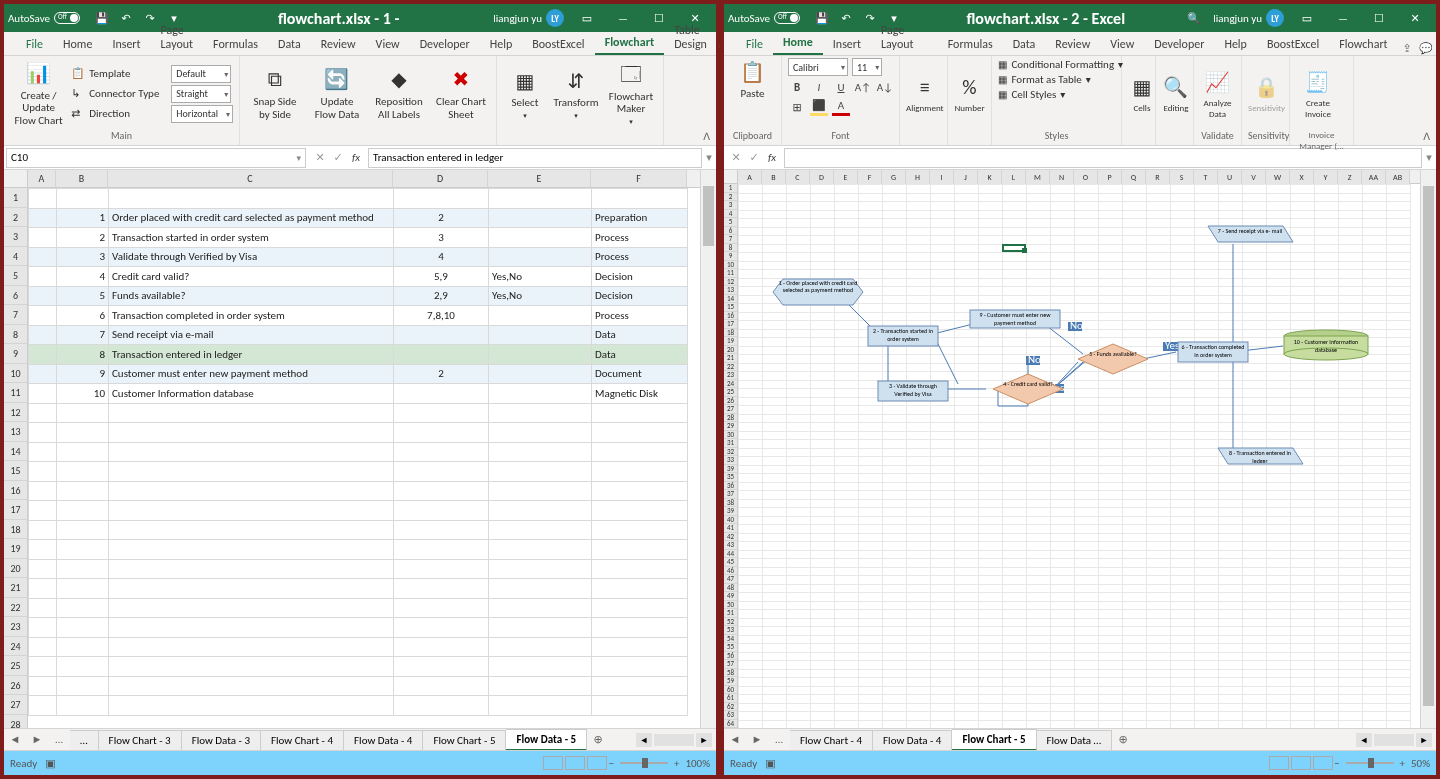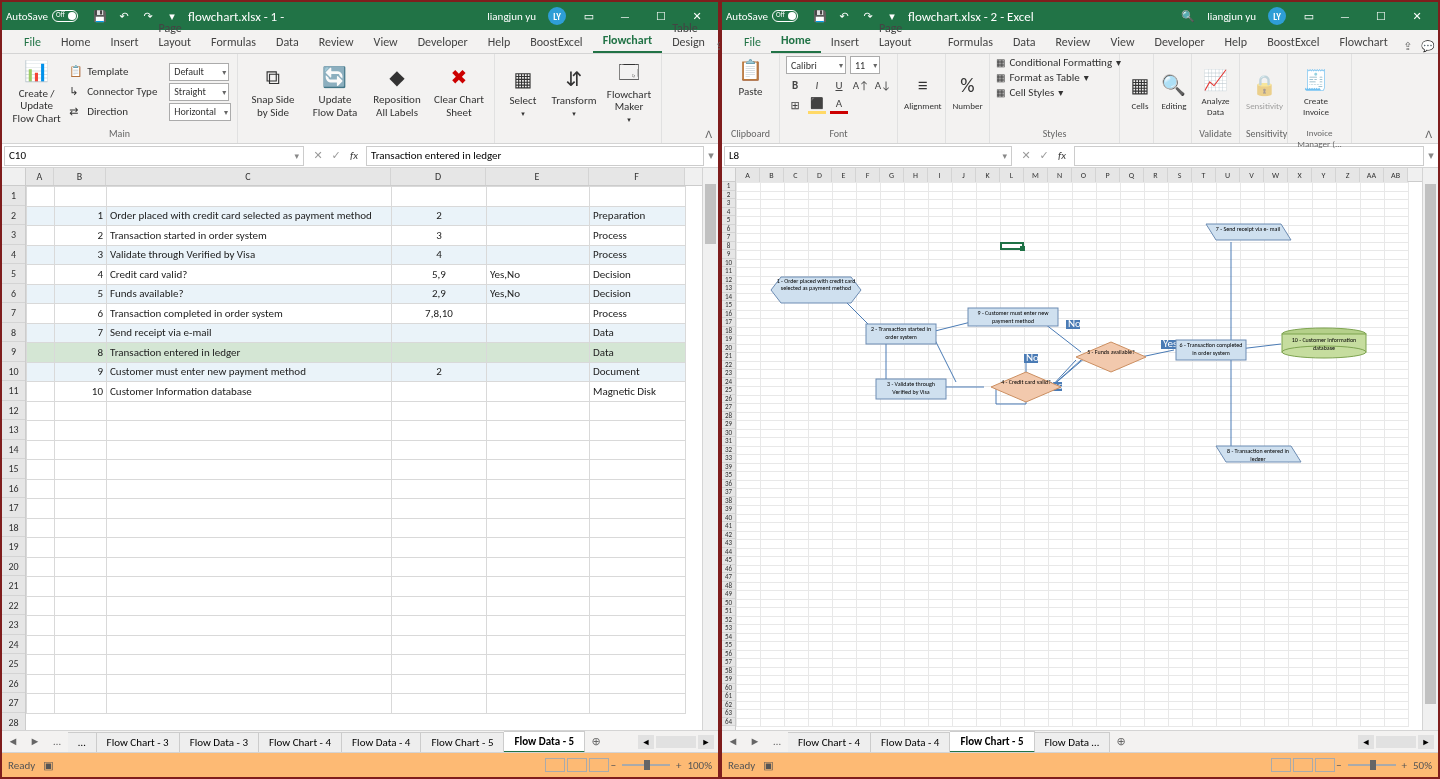--- a/index.html
+++ b/index.html
@@ -1,29 +1,29 @@
 <!DOCTYPE html>
 <html><head>
 <meta charset="utf-8">
 <style>
 * { margin:0; padding:0; box-sizing:border-box; font-family:"Segoe UI",Calibri,Arial,sans-serif; font-size:11px; user-select:none; }
 body { background:#fff; display:flex; width:1440px; height:779px; overflow:hidden; }
-.window { display:flex; flex-direction:column; height:100%; border:2px solid #7f1d1d; }
+.window { display:flex; flex-direction:column; height:100%; border:4px solid #7f1d1d; }
 .window.left { width:720px; }
 .window.right { width:720px; }
 
 
 .titlebar { height:28px; background:#217346; color:#fff; display:flex; align-items:center; padding:0 4px; gap:6px; }
 .titlebar .autosave { display:flex; align-items:center; gap:4px; font-size:10px;}
 .titlebar .toggle { width:26px; height:12px; border:1px solid #fff; border-radius:6px; position:relative; }
 .titlebar .toggle::after{content:"";position:absolute;right:1px;top:1px;width:8px;height:8px;border-radius:50%;background:#fff;}
 .titlebar .qat { display:flex; gap:4px; margin-left:6px; }
 .titlebar .qat .qbtn{width:20px;height:20px;display:flex;align-items:center;justify-content:center;cursor:pointer;color:#fff;}
-.titlebar .titletext { flex:1; font-size:13px; }
-.titlebar .user { display:flex; align-items:center; gap:12px; font-size:11px;text-align:center;}
+.titlebar .titletext { flex:1; text-align:center; font-size:16px;font-weight:bold; }
+.titlebar .user { display:flex; align-items:center; gap:4px; font-size:11px;text-align:center;}
 .titlebar .avatar{width:18px;height:18px;border-radius:50%;background:#2e9ed6;color:#fff;display:flex;align-items:center;justify-content:center;font-size:9px;font-weight:bold;}
 .titlebar .winbtns{display:flex;gap:2px;}
 .titlebar .winbtn{width:34px;height:20px;display:flex;align-items:center;justify-content:center;cursor:pointer;}
 
 
 .ribbontabs{height:24px;background:#f3f2f1;display:flex;align-items:end;padding-left:12px;gap:0;border-bottom:1px solid #d4d4d4;}
 .ribbontabs .tab{padding:4px 10px;font-size:12px;color:#444;cursor:pointer;}
 .ribbontabs .tab.active{color:#217346;border-bottom:2px solid #217346;font-weight:600;}
 .ribbontabs .tab.file{color:#217346;}
 .ribbontabs .spacer{flex:1;}
@@ -78,21 +78,21 @@
 .sheettabs{height:22px;background:#f3f2f1;border-top:1px solid #d4d4d4;display:flex;align-items:center;font-size:11px;}
 .sheettabs .nav{width:22px;text-align:center;color:#666;cursor:pointer;}
 .sheettabs .stab{padding:3px 10px;border-right:1px solid #ccc;border-top:1px solid #ccc;background:#eee;cursor:pointer;}
 .sheettabs .stab.active{background:#fff;font-weight:bold;border-bottom:2px solid #217346;}
 .sheettabs .newtab{width:22px;text-align:center;color:#666;cursor:pointer;}
 .sheettabs .hscroll{flex:1;display:flex;align-items:center;justify-content:flex-end;gap:2px;padding-right:4px;}
 .sheettabs .hbtn{width:16px;height:14px;background:#e1e1e1;text-align:center;line-height:14px;font-size:9px;}
 .sheettabs .htrack{width:40px;height:12px;background:#e1e1e1;}
 
 
-.status{height:20px;background:#fdba74;border-top:1px solid #d4d4d4;display:flex;align-items:center;padding:12px 6px;font-size:10px;color:#555;}
+.status{height:20px;background:#7dd3fc;border-top:1px solid #d4d4d4;display:flex;align-items:center;padding:12px 6px;font-size:10px;color:#555;}
 .status .sp{flex:1;}
 .status .vbtn{width:20px;height:14px;border:1px solid #aaa;margin:0 1px;}
 .status .slider{width:48px;height:2px;background:#aaa;margin:0 6px;position:relative;}
 .status .slider::after{content:"";position:absolute;width:6px;height:10px;background:#666;top:-4px;left:22px;}
 
 
 .right .colhdr{width:24px;font-size:8px;}
 .right table.grid td{width:24px;height:8.5px;border:1px solid #e8e8e8;}
 .right .rowhdr{height:8.5px;font-size:7px;line-height:8px;}
 
@@ -712,23 +712,20 @@
             <span style="white-space:pre-line;font-size:9px">Create
 Invoice</span>
           </div>
         </div>
         <div class="glabel" style="font-size:9px">Invoice Manager (...</div>
       </div>
     <span class="ribcollapse">ᐱ</span>
   </div>
 
   <div class="fbar">
-    <div class="namebox" style="width:288px">
-        <span>L8</span>
-      </div>
     <div class="fxbtns">
         <span>✕</span>
         <span>✓</span>
         <span class="fx">fx</span>
       </div>
     <div class="fxinput">
         <span></span>
       </div>
     <div class="fxexpand">▾</div>
   </div>

